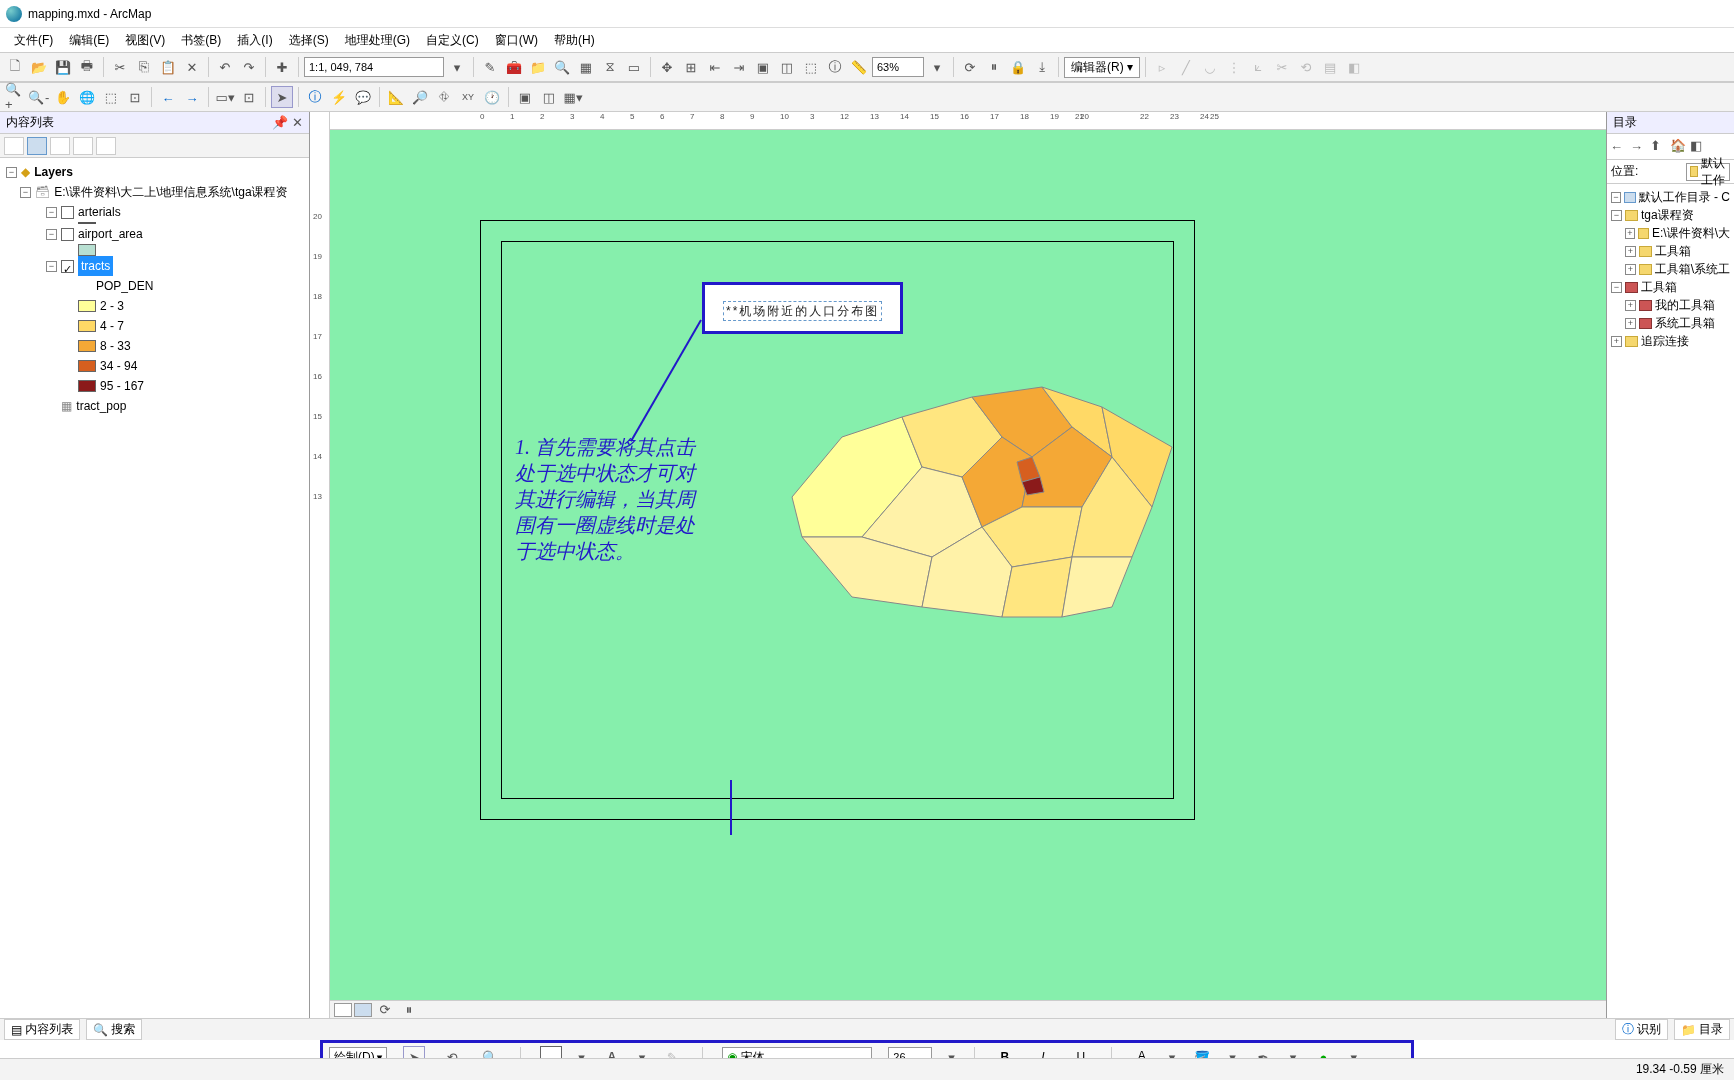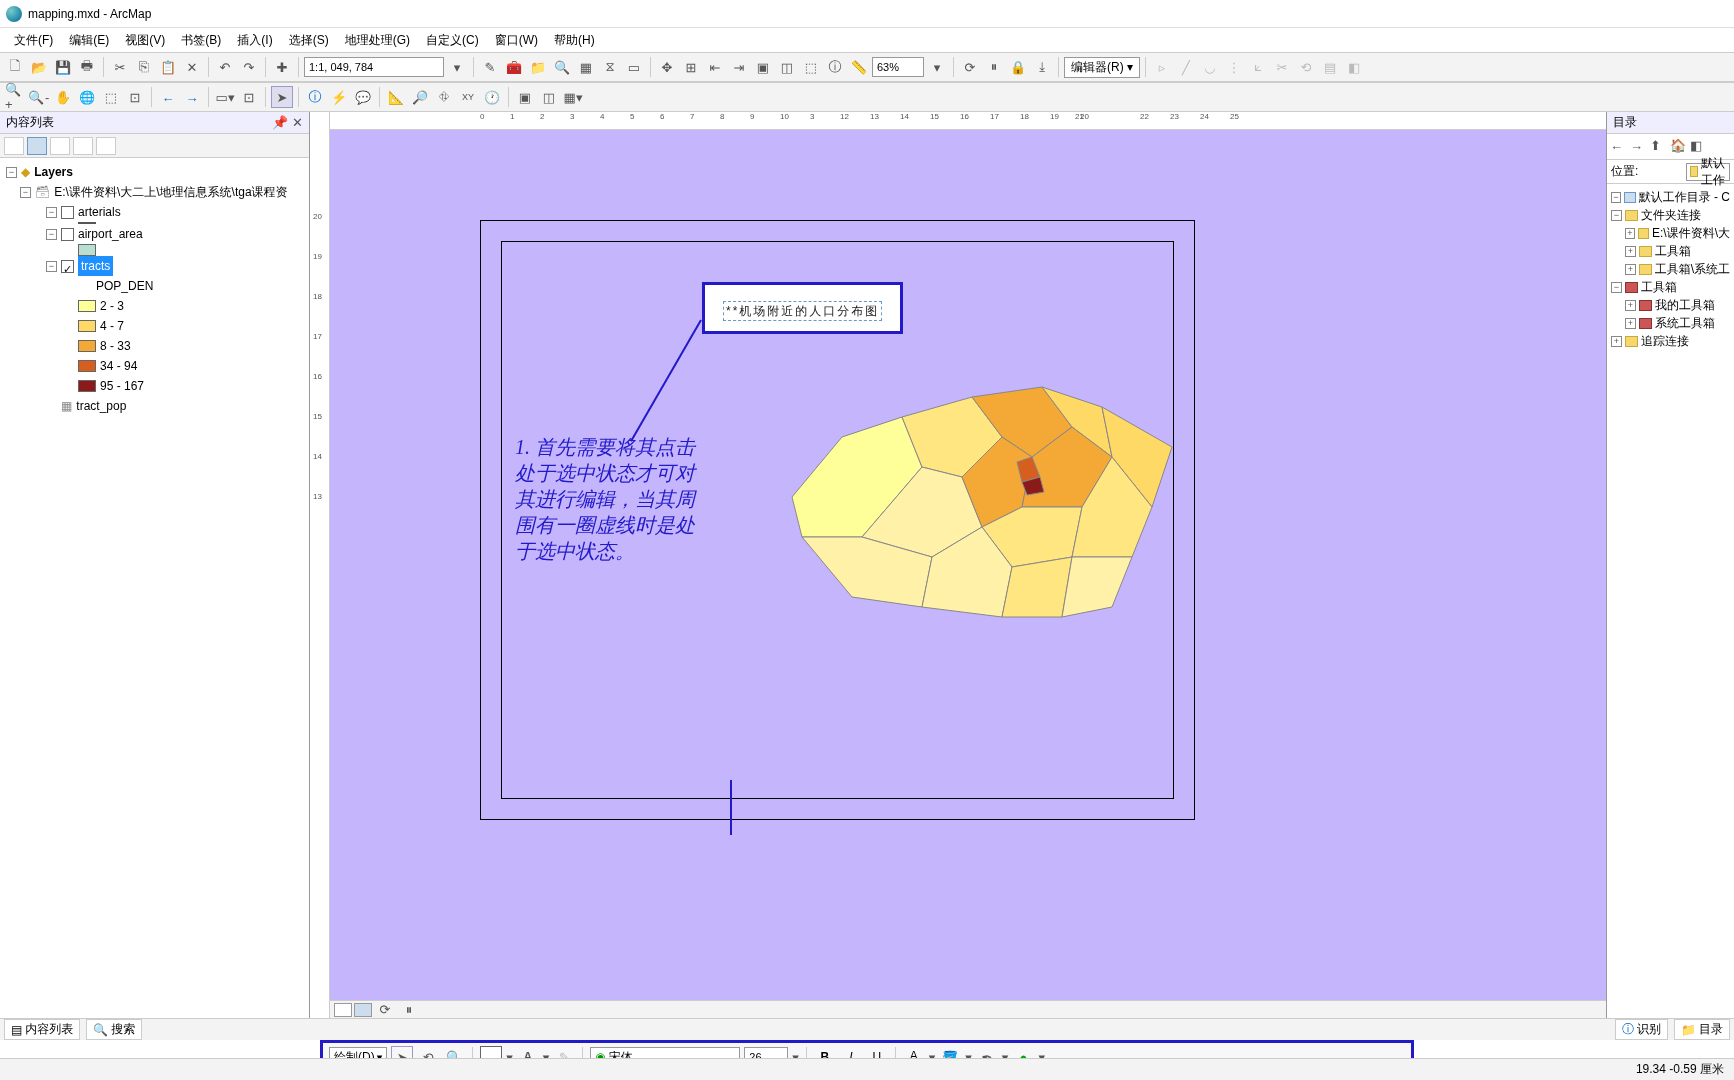--- a/index.html
+++ b/index.html
@@ -25,40 +25,40 @@
 .cb{width:13px;height:13px;border:1px solid #666;background:#fff;position:relative;}
 .cb.checked::after{content:"✓";position:absolute;top:-2px;left:1px;font-size:11px;}
 .selected{background:#1e90ff;color:#fff;padding:0 3px;}
 .swatch{width:18px;height:12px;border:1px solid #666;display:inline-block;}
 .bottom-tabs{height:22px;background:#f3f3f3;border-top:1px solid #ccc;display:flex;align-items:center;padding:0 4px;gap:6px;font-size:11px;}
 .bottom-tabs .btab{display:flex;align-items:center;gap:3px;border:1px solid #ccc;padding:1px 6px;background:#fff;}
 .canvas-wrap{flex:1;position:relative;background:#fff;display:flex;}
 .vruler{width:20px;background:#fff;border-right:1px solid #ccc;position:relative;font-size:8px;}
 .hruler{height:18px;background:#fff;border-bottom:1px solid #ccc;position:relative;font-size:8px;}
 .canvas-col{flex:1;display:flex;flex-direction:column;}
-.canvas{flex:1;background:#c4b5fd;position:relative;overflow:hidden;}
+.canvas{flex:1;background:#86efac;position:relative;overflow:hidden;}
 .page-outer{position:absolute;left:150px;top:90px;width:715px;height:600px;border:1px solid #000;}
 .page-inner{position:absolute;left:20px;top:20px;right:20px;bottom:20px;border:1px solid #000;}
 .map-title{position:absolute;left:200px;top:40px;border:3px solid #2219c9;padding:10px 18px;font-size:22px;color:#222;background:#fff;font-family:SimSun;letter-spacing:2px;}
 .map-title .sel{border:1px dashed #69c;padding:2px;}
 .annot{position:absolute;font-family:KaiTi,STKaiti,serif;font-size:20px;color:#2219c9;line-height:26px;font-style:italic;}
 .annot-line{position:absolute;background:#2219c9;}
 .map-svg{position:absolute;left:270px;top:135px;width:420px;height:270px;}
 .catalog{width:128px;border-left:1px solid #999;display:flex;flex-direction:column;}
 .cat-hdr{height:22px;background:#eef;border-bottom:1px solid #ccc;padding:0 6px;display:flex;align-items:center;font-size:11px;}
 .cat-nav{height:26px;border-bottom:1px solid #ccc;display:flex;align-items:center;gap:2px;padding:0 3px;}
 .cat-nav .nbtn{width:18px;height:18px;}
 .cat-loc{height:24px;border-bottom:1px solid #ccc;display:flex;align-items:center;padding:0 4px;gap:4px;font-size:11px;}
 .cat-loc .locbox{flex:1;border:1px solid #999;height:18px;background:#fff;display:flex;align-items:center;padding:0 3px;gap:3px;margin-left:44px;}
 .cat-tree{flex:1;overflow:auto;padding:4px;font-size:11px;line-height:18px;}
 .cat-row{display:flex;align-items:center;gap:3px;white-space:nowrap;}
 .fldr{width:13px;height:11px;background:#f5d76e;border:1px solid #c9a93a;}
 .fldr.blue{background:#cde;border-color:#69c;}
 .tbx{width:13px;height:11px;background:#c55;border:1px solid #833;}
-.draw-bar{height:34px;border:3px solid #2219c9;margin:0 320px;display:flex;align-items:center;padding:0 6px;gap:4px;background:#f7f7f7;}
+.draw-bar{height:34px;border:3px solid #2219c9;margin:0 320px;display:flex;align-items:center;padding:0 6px;gap:16px;background:#f7f7f7;}
 .draw-bar .dd{border:1px solid #999;padding:1px 4px;font-size:11px;background:#fff;display:flex;align-items:center;gap:2px;}
 .draw-bar .font-box{width:150px;height:20px;border:1px solid #999;background:#fff;padding:0 4px;font-size:11px;display:flex;align-items:center;gap:3px;}
 .draw-bar .size-box{width:44px;height:20px;border:1px solid #999;background:#fff;padding:0 4px;font-size:11px;}
 .status{position:absolute;bottom:0;left:0;right:0;height:22px;background:#f3f3f3;border-top:1px solid #ccc;display:flex;align-items:center;justify-content:flex-end;padding:0 10px;gap:10px;font-size:11px;}
 .ico{font-size:13px;color:#555;}
 .ruler-tick{position:absolute;font-size:8px;color:#555;}
 .view-tabs{position:absolute;bottom:0;left:0;height:18px;display:flex;align-items:center;gap:2px;padding:0 4px;background:#f3f3f3;border-top:1px solid #ccc;width:100%;}
 .view-tabs .vt{width:18px;height:14px;border:1px solid #999;background:#fff;}
 </style>
 </head>
@@ -282,21 +282,21 @@
         <span class="ruler-tick" style="left:600px">15</span>
         <span class="ruler-tick" style="left:630px">16</span>
         <span class="ruler-tick" style="left:660px">17</span>
         <span class="ruler-tick" style="left:690px">18</span>
         <span class="ruler-tick" style="left:720px">19</span>
         <span class="ruler-tick" style="left:750px">20</span>
         <span class="ruler-tick" style="left:745px">21</span>
         <span class="ruler-tick" style="left:810px">22</span>
         <span class="ruler-tick" style="left:840px">23</span>
         <span class="ruler-tick" style="left:870px">24</span>
-        <span class="ruler-tick" style="left:900px">25</span>
+        <span class="ruler-tick" style="left:880px">25</span>
       </div>
       <div class="canvas">
         <div class="page-outer">
           <div class="page-inner">
             <div class="map-title">
               <span class="sel">**机场附近的人口分布图</span>
             </div>
 
             <svg class="map-svg" viewBox="0 0 420 270">
               <g stroke="#888" stroke-width="1">
@@ -360,21 +360,21 @@
     </div>
     <div class="cat-tree">
       <div class="cat-row">
           <span class="exp">−</span>
           <span class="fldr blue"></span>
           <span>默认工作目录 - C</span>
         </div>
       <div class="cat-row">
           <span class="exp">−</span>
           <span class="fldr"></span>
-          <span>文件夹连接</span>
+          <span>tga课程资</span>
         </div>
       <div class="cat-row" style="padding-left:14px">
           <span class="exp">+</span>
           <span class="fldr"></span>
           <span>E:\课件资料\大</span>
         </div>
       <div class="cat-row" style="padding-left:14px">
           <span class="exp">+</span>
           <span class="fldr"></span>
           <span>工具箱</span>

